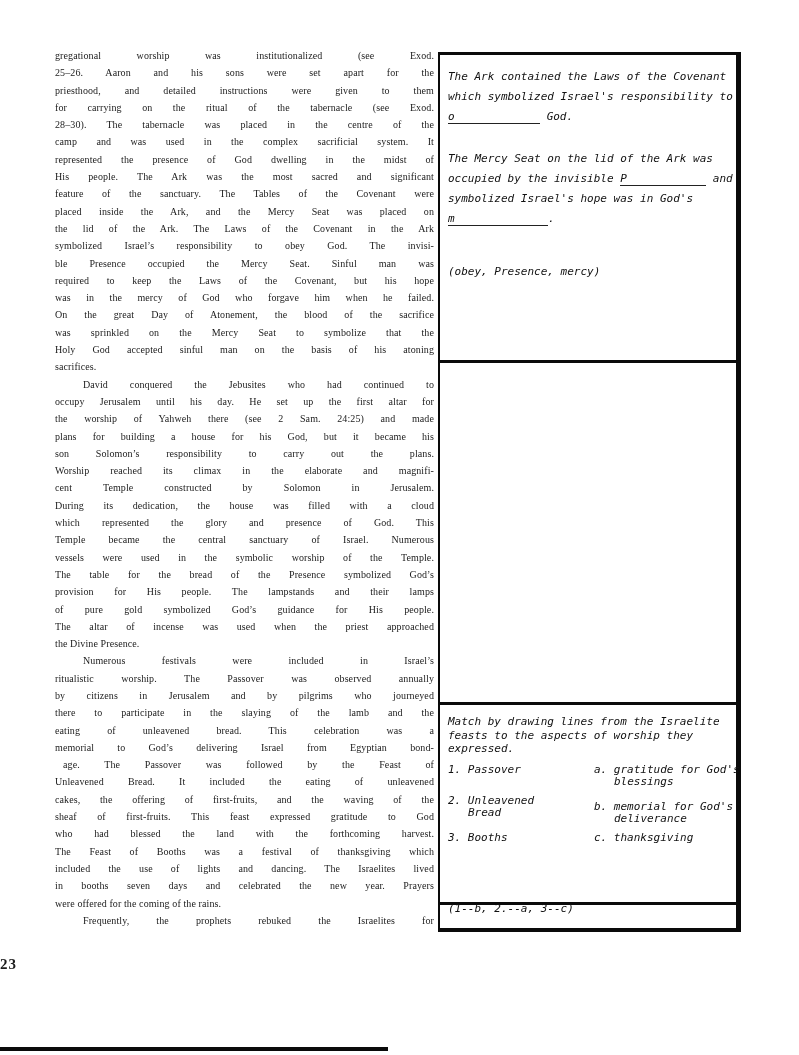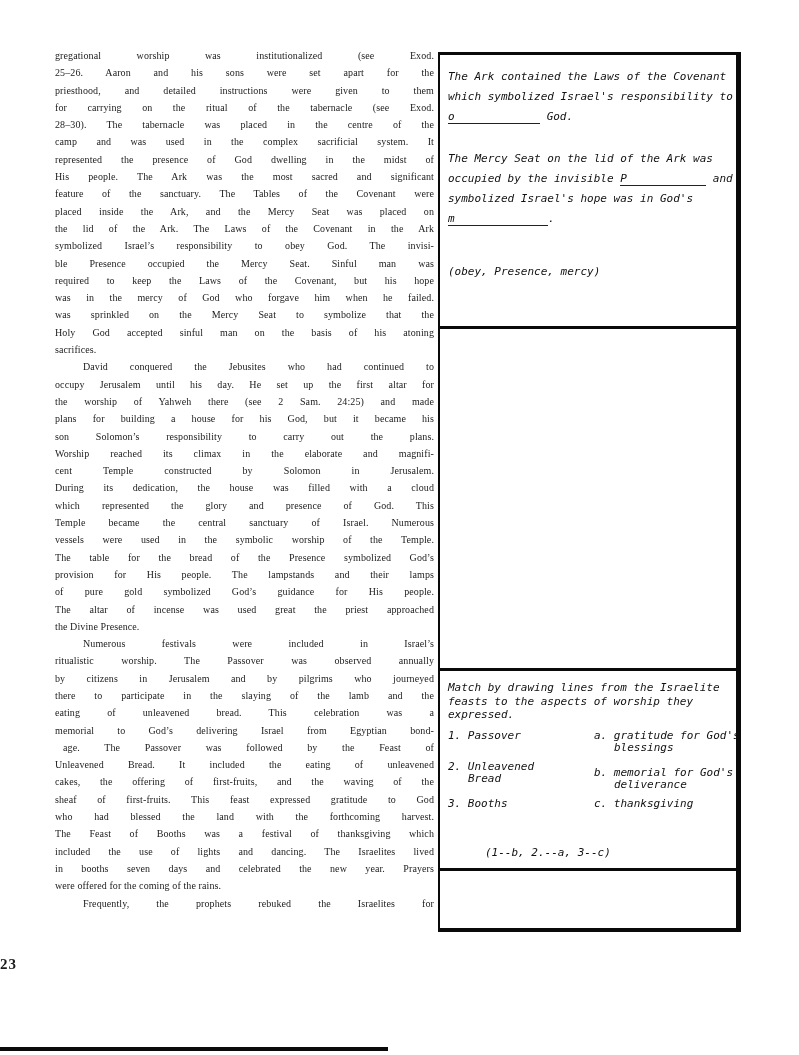--- a/index.html
+++ b/index.html
@@ -17,34 +17,34 @@
   .tline.tlast { text-align-last:left; }
   
   .boxes {
     position:absolute; left:438px; top:52px; width:303px; height:880px;
     border-top:3px solid #0a0a0a; border-left:2px solid #0a0a0a;
     border-right:5px solid #0a0a0a; border-bottom:4px solid #0a0a0a;
     font-family:"DejaVu Sans Mono","Liberation Mono",monospace;
     font-style:italic; font-size:11px; color:#111;
   }
   .box { position:relative; width:100%; border-bottom:3px solid #0a0a0a; }
-  .box1 { height:274px; padding:12px 6px 0 8px; }
+  .box1 { height:308px; padding:12px 6px 0 8px; }
   .box2 { height:342px; }
   .box3 { height:200px; padding:10px 6px 0 8px; }
   .box4 { height:85px; border-bottom:none; }
   .bline { line-height:20px; white-space:nowrap; }
   .bline.pb { margin-top:22px; }
   .blank {
     display:inline-block; border-bottom:1.3px solid #222; height:14px;
     vertical-align:baseline; line-height:14px;
   }
   .b1 { width:92px; } .b2 { width:86px; } .b3 { width:100px; }
   .answer { position:absolute; left:8px; white-space:nowrap; }
   .a1 { top:210px; }
-  .m-answer { top:175px;margin-left:37px; }
+  .m-answer { top:197px; }
   .iline { line-height:13.5px; white-space:nowrap; }
   .mitems { margin-top:8px; }
   .mrow { display:flex; margin-top:7px; }
   .mcell-l { width:146px; flex:none; }
   .mcell-r { flex:1; white-space:nowrap; }
   .mcell-l div, .mcell-r div { line-height:12px; }
   .ind { padding-left:20px; }
   .row2 .mcell-r { margin-top:6px; }
   
   .page-number {
@@ -70,38 +70,39 @@
       <div class="tline">camp and was used in the complex sacrificial system. It</div>
       <div class="tline">represented the presence of God dwelling in the midst of</div>
       <div class="tline">His people. The Ark was the most sacred and significant</div>
       <div class="tline">feature of the sanctuary. The Tables of the Covenant were</div>
       <div class="tline">placed inside the Ark, and the Mercy Seat was placed on</div>
       <div class="tline">the lid of the Ark. The Laws of the Covenant in the Ark</div>
       <div class="tline">symbolized Israel’s responsibility to obey God. The invisi-</div>
       <div class="tline">ble Presence occupied the Mercy Seat. Sinful man was</div>
       <div class="tline">required to keep the Laws of the Covenant, but his hope</div>
       <div class="tline">was in the mercy of God who forgave him when he failed.</div>
+      <div class="tline">On the great Day of Atonement, the blood of the sacrifice</div>
       <div class="tline">was sprinkled on the Mercy Seat to symbolize that the</div>
       <div class="tline">Holy God accepted sinful man on the basis of his atoning</div>
       <div class="tline tlast">sacrifices.</div>
       <div class="tline" style="padding-left: 28px;">David conquered the Jebusites who had continued to</div>
       <div class="tline">occupy Jerusalem until his day. He set up the first altar for</div>
       <div class="tline">the worship of Yahweh there (see 2 Sam. 24:25) and made</div>
       <div class="tline">plans for building a house for his God, but it became his</div>
       <div class="tline">son Solomon’s responsibility to carry out the plans.</div>
       <div class="tline">Worship reached its climax in the elaborate and magnifi-</div>
       <div class="tline">cent Temple constructed by Solomon in Jerusalem.</div>
       <div class="tline">During its dedication, the house was filled with a cloud</div>
       <div class="tline">which represented the glory and presence of God. This</div>
       <div class="tline">Temple became the central sanctuary of Israel. Numerous</div>
       <div class="tline">vessels were used in the symbolic worship of the Temple.</div>
       <div class="tline">The table for the bread of the Presence symbolized God’s</div>
       <div class="tline">provision for His people. The lampstands and their lamps</div>
       <div class="tline">of pure gold symbolized God’s guidance for His people.</div>
-      <div class="tline">The altar of incense was used great the priest approached</div>
+      <div class="tline">The altar of incense was used when the priest approached</div>
       <div class="tline tlast">the Divine Presence.</div>
       <div class="tline" style="padding-left: 28px;">Numerous festivals were included in Israel’s</div>
       <div class="tline">ritualistic worship. The Passover was observed annually</div>
       <div class="tline">by citizens in Jerusalem and by pilgrims who journeyed</div>
       <div class="tline">there to participate in the slaying of the lamb and the</div>
       <div class="tline">eating of unleavened bread. This celebration was a</div>
       <div class="tline">memorial to God’s delivering Israel from Egyptian bond-</div>
       <div class="tline" style="padding-left: 8px;">age. The Passover was followed by the Feast of</div>
       <div class="tline">Unleavened Bread. It included the eating of unleavened</div>
       <div class="tline">cakes, the offering of first-fruits, and the waving of the</div>

